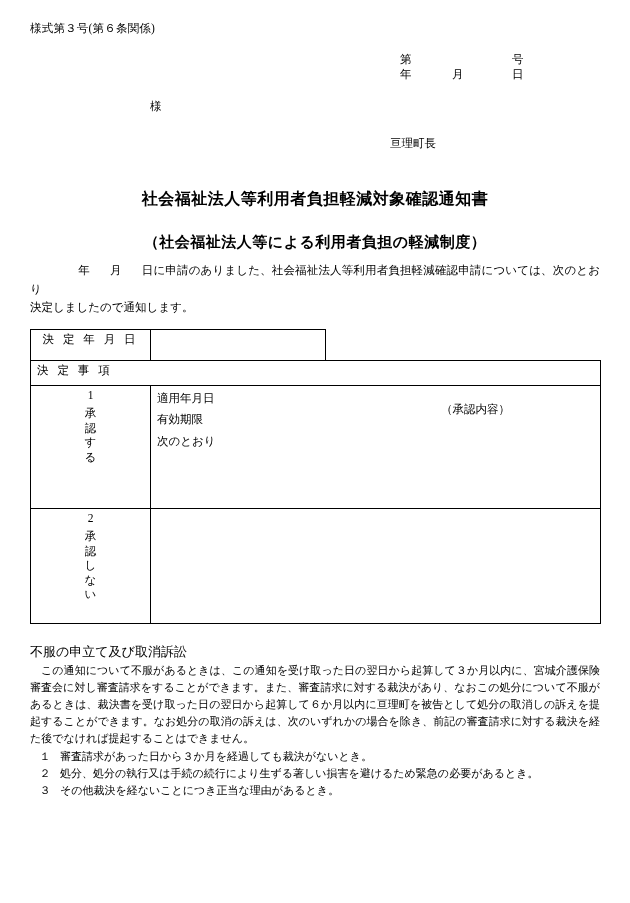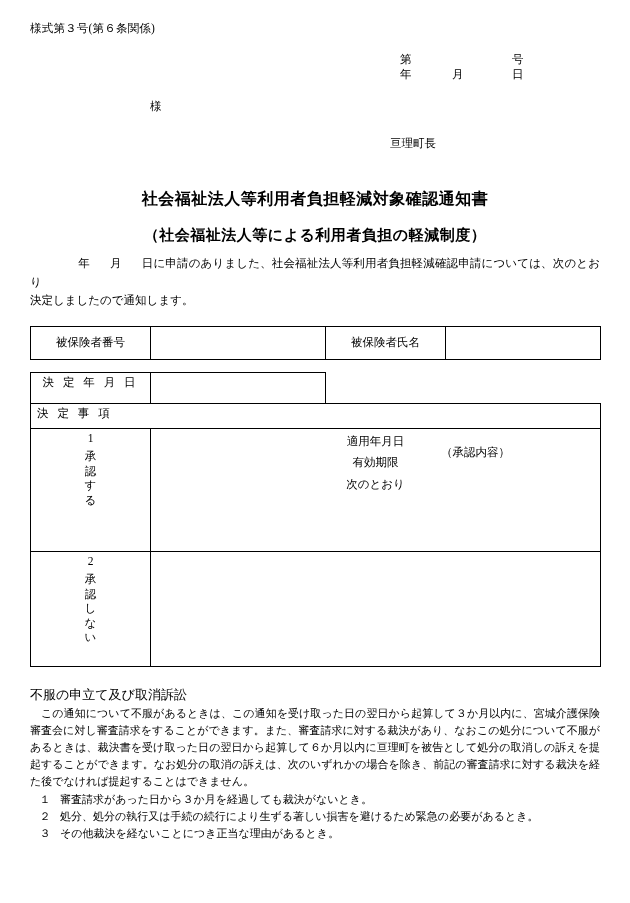--- a/index.html
+++ b/index.html
@@ -68,21 +68,21 @@
     font-size: 16px;
     font-weight: bold;
     letter-spacing: 0.5px;
     line-height: 1.5;
   }
   .title-sub {
     font-size: 15px;
     font-weight: bold;
     letter-spacing: 0.5px;
     line-height: 1.5;
-    margin-top: 13px;
+    margin-top: 20px;
   }
 
   
   .intro {
     margin-top: 8px;
     font-size: 11.5px;
     line-height: 1.6;
     text-align: justify;
   }
   .intro .indent { display: inline-block; width: 48px; }
@@ -152,21 +152,20 @@
     line-height: 1.3;
     font-size: 11.5px;
   }
   .approve-body {
     height: 118px;
     position: relative;
     padding-top: 8px;
   }
   .approve-body .line {
     line-height: 1.9;
-    text-align: center;
   }
   .approve-note {
     position: absolute;
     left: 290px;
     top: 16px;
     font-size: 11.5px;
   }
   .deny-body {
     height: 110px;
   }
@@ -230,36 +229,20 @@
   <div class="title-block">
     <div class="title-main">社会福祉法人等利用者負担軽減対象確認通知書</div>
     <div class="title-sub">（社会福祉法人等による利用者負担の軽減制度）</div>
   </div>
 
   <div class="intro">
     <span class="indent"></span><span>年</span><span class="sp1"></span><span>月</span><span class="sp2"></span><span>日に申請のありました、社会福祉法人等利用者負担軽減確認申請については、次のとおり</span><br>
     <span>決定しましたので通知します。</span>
   </div>
 
-  <table class="tbl-insured">
-    <colgroup>
-      <col style="width:120px">
-      <col style="width:175px">
-      <col style="width:120px">
-      <col style="width:155px">
-    </colgroup>
-    <tbody>
-        <tr>
-      <td class="lbl-center">被保険者番号</td>
-      <td></td>
-      <td class="lbl-center">被保険者氏名</td>
-      <td></td>
-    </tr>
-  </tbody>
-    </table>
 
   <table class="tbl-decision">
     <colgroup>
       <col style="width:120px">
       <col style="width:175px">
       <col style="width:275px">
     </colgroup>
     <tbody>
         <tr>
       <td class="cell-dateLabel">決 定 年 月 日</td>

